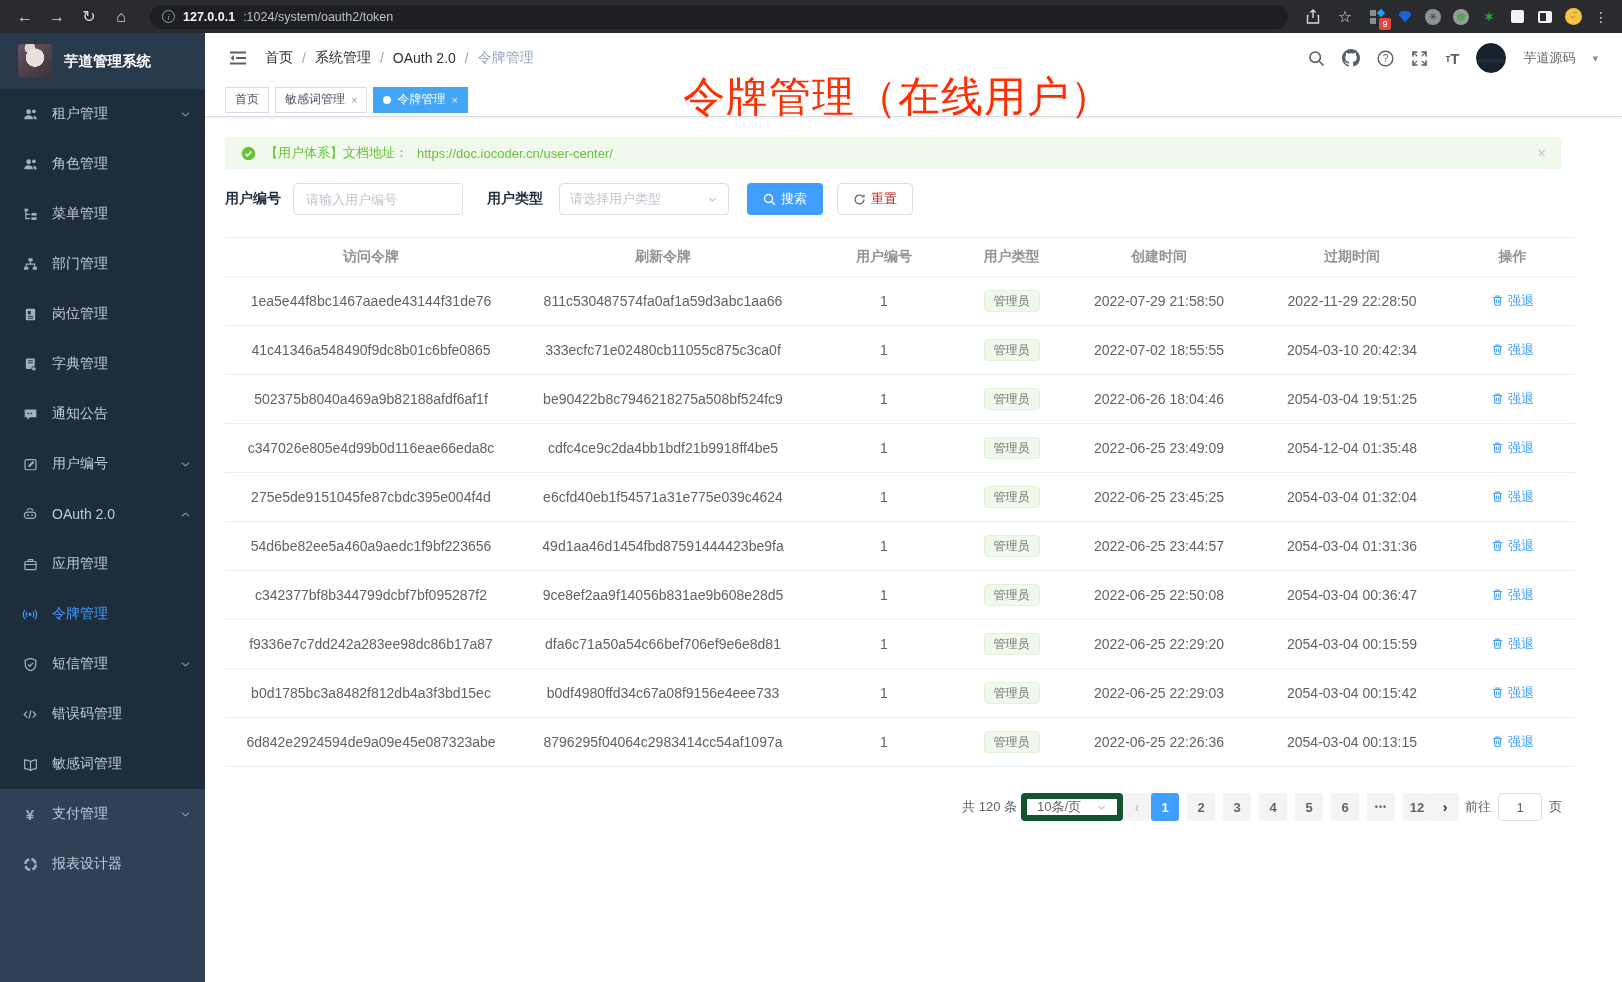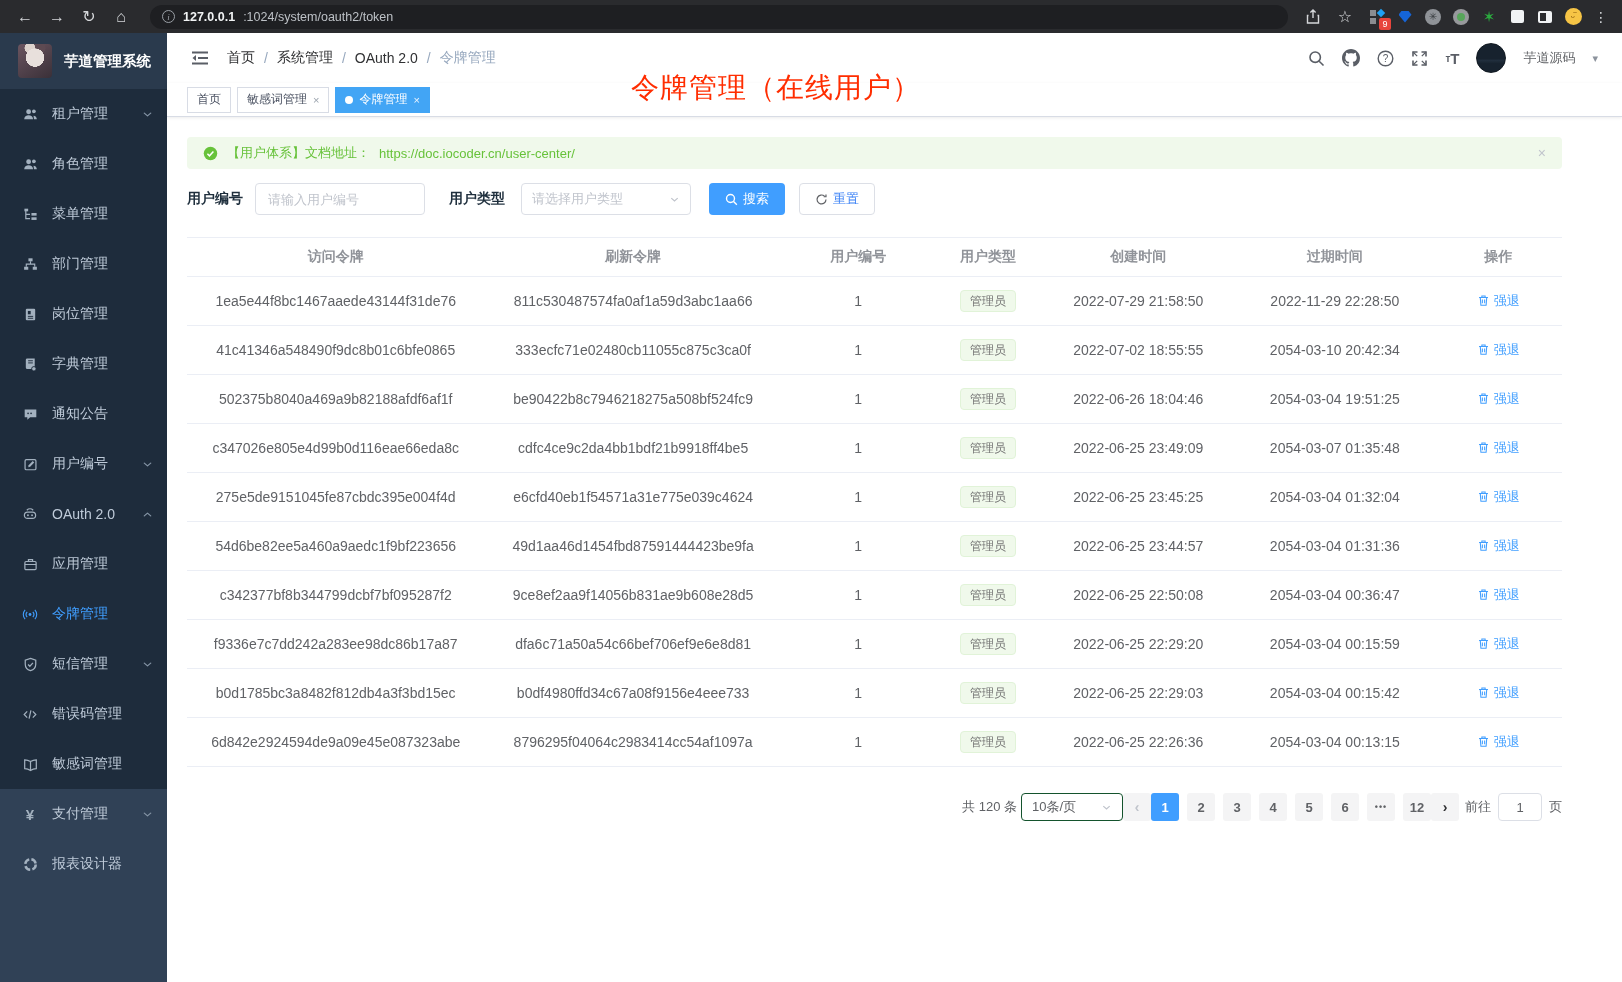--- a/index.html
+++ b/index.html
@@ -30,21 +30,21 @@
   .puzzle { width:13px; height:13px; background:#f1f3f4; border-radius:2px; }
   .panel-ico { width:14px; height:12px; border:2px solid #f1f3f4; border-radius:2px; position:relative; }
   .panel-ico i { position:absolute; right:0; top:0; bottom:0; width:4px; background:#f1f3f4; }
   .smiley { width:17px; height:17px; border-radius:50%; background:#f6c445; display:flex; align-items:center; justify-content:center; color:#7a4b00; font-size:10px; }
   .kebab { color:#d5d7da; font-size:14px; padding:0 2px; }
 
   
   .app { display:flex; height:949px; }
 
   
-  .sidebar { width:167px; background:#1e2c3c; color:#bfcbd9; display:flex; flex-direction:column; flex:0 0 auto; }
+  .sidebar { width:205px; background:#1e2c3c; color:#bfcbd9; display:flex; flex-direction:column; flex:0 0 auto; }
   .logo-row { height:56px; background:#2a3a4d; display:flex; align-items:center; padding-left:18px; gap:12px; flex:0 0 auto; }
   .logo-img { width:34px; height:34px; border-radius:4px; background:
       radial-gradient(circle at 50% 40%, #e8e0dc 0 34%, transparent 35%),
       radial-gradient(circle at 35% 12%, #ddd2cc 0 14%, transparent 15%),
       radial-gradient(circle at 65% 12%, #5d4a52 0 14%, transparent 15%),
       linear-gradient(145deg,#6b5560,#3a3038); }
   .logo-title { color:#fff; font-weight:700; font-size:14.5px; }
   .side-nav { flex:0 0 auto; }
   .side-item { height:50px; display:flex; align-items:center; padding:0 14px 0 22px; gap:14px; font-size:14px; cursor:pointer; }
   .side-item .s-icon { width:16px; color:#a3b1bf; display:flex; justify-content:center; flex:0 0 auto; }
@@ -72,46 +72,46 @@
   .caret { color:#8c939d; font-size:11px; }
 
   .tabbar { height:34px; border-bottom:1px solid #d8dce5; box-shadow:0 1px 3px rgba(0,0,0,.08); display:flex; align-items:center; gap:6px; padding:0 20px; }
   .tab { height:26px; display:inline-flex; align-items:center; gap:6px; padding:0 9px; border:1px solid #d8dce5; background:#fff; color:#495060; font-size:12px; cursor:pointer; }
   .tab .dot { display:none; }
   .tab .t-close { color:#9aa3ad; font-size:11px; }
   .tab.active { background:#42a5f5; border-color:#42a5f5; color:#fff; }
   .tab.active .dot { display:inline-block; width:8px; height:8px; border-radius:50%; background:#fff; }
   .tab.active .t-close { color:#eaf4ff; }
 
-  .annotation { position:absolute; left:464px; top:36px; font-size:28px; font-weight:500; color:#ff2d00; letter-spacing:1px; z-index:5; white-space:nowrap; }
+  .annotation { position:absolute; left:478px; top:36px; font-size:42px; font-weight:500; color:#ff2d00; letter-spacing:1px; z-index:5; white-space:nowrap; }
 
   .content { padding:20px 60px 20px 20px; }
   .alert { background:#f0f9eb; border-radius:4px; height:32px; display:flex; align-items:center; gap:9px; padding:8px 16px; font-size:13px; color:#67c23a; }
   .alert a { color:#67c23a; text-decoration:none; }
   .alert .a-close { margin-left:auto; color:#c0c4cc; font-size:14px; cursor:pointer; }
 
   .filter-row { margin-top:14px; display:flex; align-items:center; gap:10px; }
   .f-label { font-size:14px; font-weight:700; color:#1f2f3d; margin-right:2px; }
   .f-input { width:170px; height:32px; border:1px solid #dcdfe6; border-radius:4px; padding:0 12px; font-size:13px; color:#606266; outline:none; font-family:inherit; }
   .f-input::placeholder { color:#c0c4cc; }
   .f-select { width:170px; height:32px; border:1px solid #dcdfe6; border-radius:4px; padding:0 10px; font-size:13px; color:#c0c4cc; display:flex; align-items:center; justify-content:space-between; margin-left:4px; cursor:pointer; }
   .f-select .sel-chev { color:#c0c4cc; display:flex; }
   .btn { height:32px; border-radius:4px; font-size:13px; display:inline-flex; align-items:center; gap:5px; padding:0 15px; cursor:pointer; border:1px solid transparent; font-family:inherit; }
   .btn-primary { background:#409eff; color:#fff; margin-left:8px; }
-  .btn-plain { background:#fff; border-color:#dcdfe6; color:#3b82f6; margin-left:4px; }
+  .btn-plain { background:#fff; border-color:#dcdfe6; color:#b91c1c; margin-left:4px; }
 
   table.grid { margin-top:22px; width:100%; border-collapse:collapse; table-layout:fixed; }
   .grid th { border-top:1px solid #ebeef5; border-bottom:1px solid #ebeef5; color:#909399; font-size:14px; font-weight:700; padding:10px 0; text-align:center; }
   .grid td { border-bottom:1px solid #ebeef5; padding:13px 0; text-align:center; font-size:14px; color:#606266; }
   .tag-success { display:inline-block; background:#f0f9eb; border:1px solid #e1f3d8; color:#737373; border-radius:4px; font-size:12px; line-height:20px; padding:0 9px; }
   .link-danger { color:#409eff; font-size:13px; display:inline-flex; align-items:center; gap:4px; cursor:pointer; text-decoration:none; }
 
   .pager { margin-top:26px; display:flex; align-items:center; justify-content:flex-end; font-size:13px; color:#606266; }
   .pg-total { margin-right:4px; }
-  .pg-size { width:102px; height:28px; border:1px solid #14532d; border-radius:4px; display:flex; align-items:center; justify-content:space-between; padding:0 10px; color:#606266; cursor:pointer; }
+  .pg-size { width:102px; height:28px; border:6px solid #14532d; border-radius:4px; display:flex; align-items:center; justify-content:space-between; padding:0 10px; color:#606266; cursor:pointer; }
   .pg-size .sel-chev { color:#c0c4cc; display:flex; }
   .pg-btn { min-width:28px; height:28px; background:#f4f4f5; border-radius:3px; display:inline-flex; align-items:center; justify-content:center; font-weight:600; color:#606266; cursor:pointer; padding:0 4px; }
   .pg-btn.arrow { color:#303133; font-size:14px; }
   .pg-btn.disabled { color:#c0c4cc; }
   .pg-btn.active { background:#409eff; color:#fff; }
   .pg-btn.more { letter-spacing:1px; font-size:9px; color:#606266; }
   .pg-goto { display:flex; align-items:center; gap:7px; margin-left:6px; }
   .goto-input { width:44px; height:28px; border:1px solid #dcdfe6; border-radius:4px; text-align:center; font-size:13px; color:#606266; outline:none; font-family:inherit; }
 </style>
 </head>
@@ -533,21 +533,21 @@
       </a>
     </td>
   </tr>
 
   <tr>
     <td><span>c347026e805e4d99b0d116eae66eda8c</span></td>
     <td><span>cdfc4ce9c2da4bb1bdf21b9918ff4be5</span></td>
     <td><span>1</span></td>
     <td><span class="tag-success">管理员</span></td>
     <td><span>2022-06-25 23:49:09</span></td>
-    <td><span>2054-03-07 01:35:48</span></td>
+    <td><span>2054-12-04 01:35:48</span></td>
     <td>
       <a class="link-danger">
         <svg width="13" height="13" viewBox="0 0 16 16">
                     <path d="M2.5 4.2h11M6 4V2.4h4V4M4 4.2l.8 9.6h6.4l.8-9.6M6.6 6.8v4.6M9.4 6.8v4.6" fill="none" stroke="#409eff" stroke-width="1.3"></path>
                   </svg>
         <span>强退</span>
       </a>
     </td>
   </tr>
 

